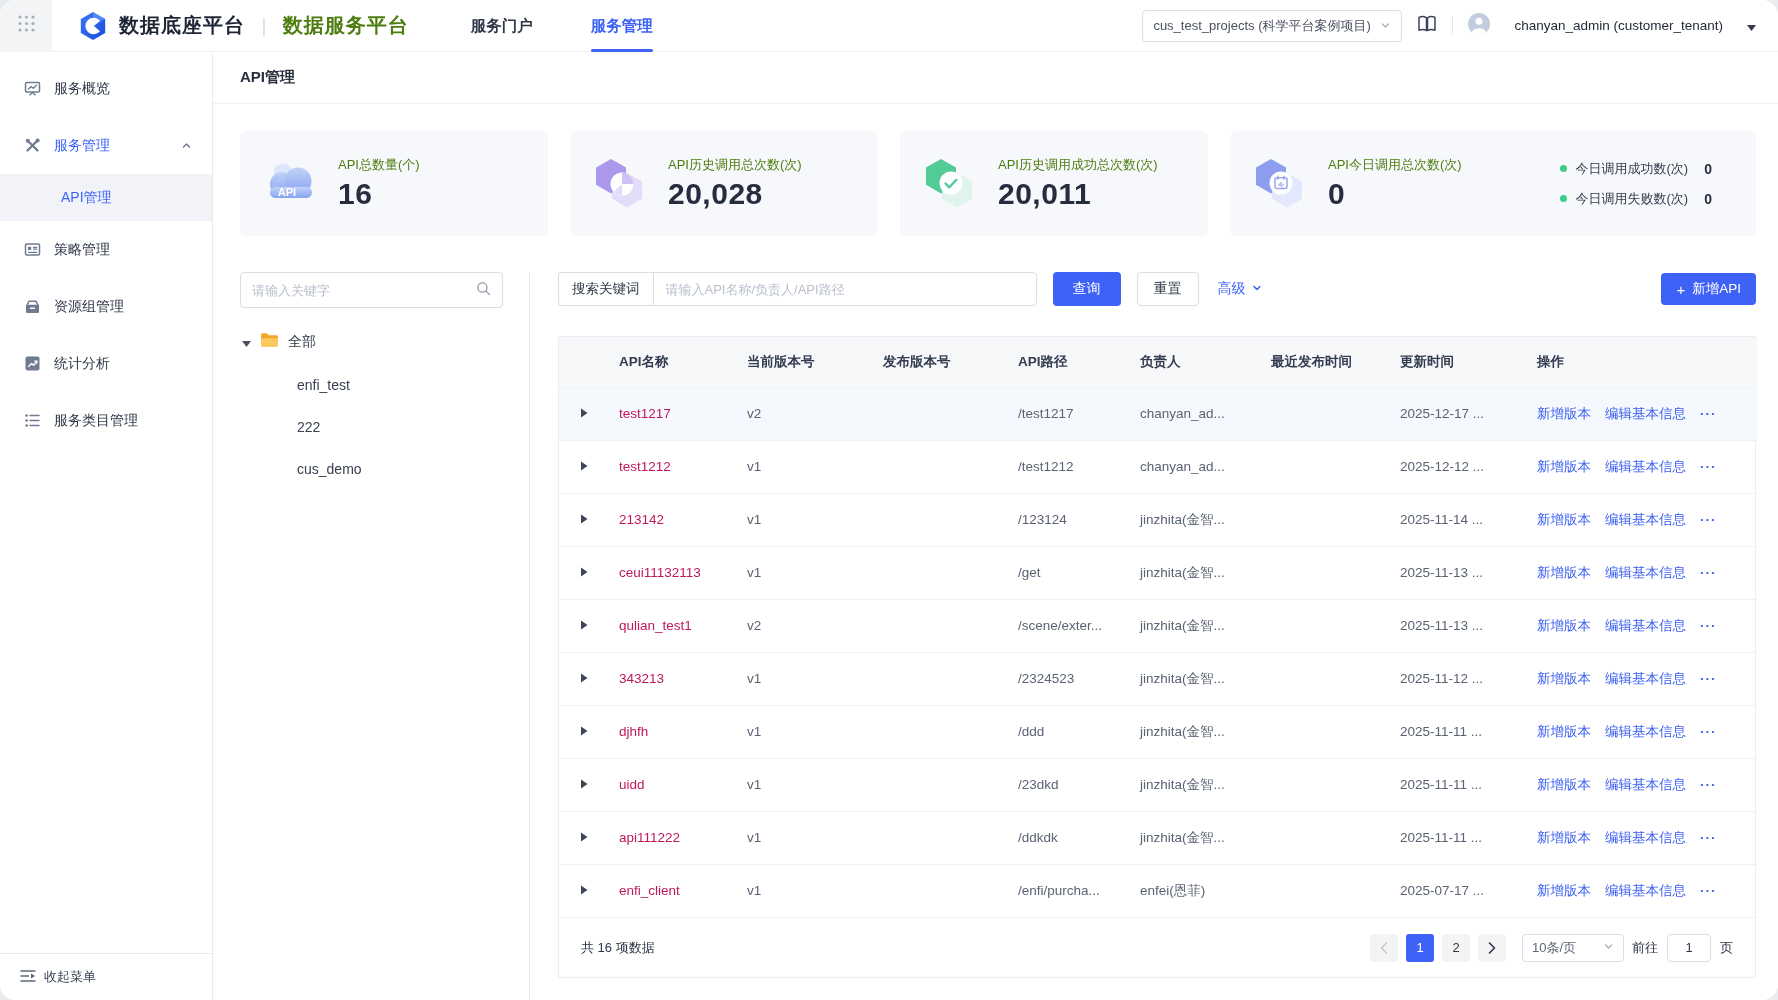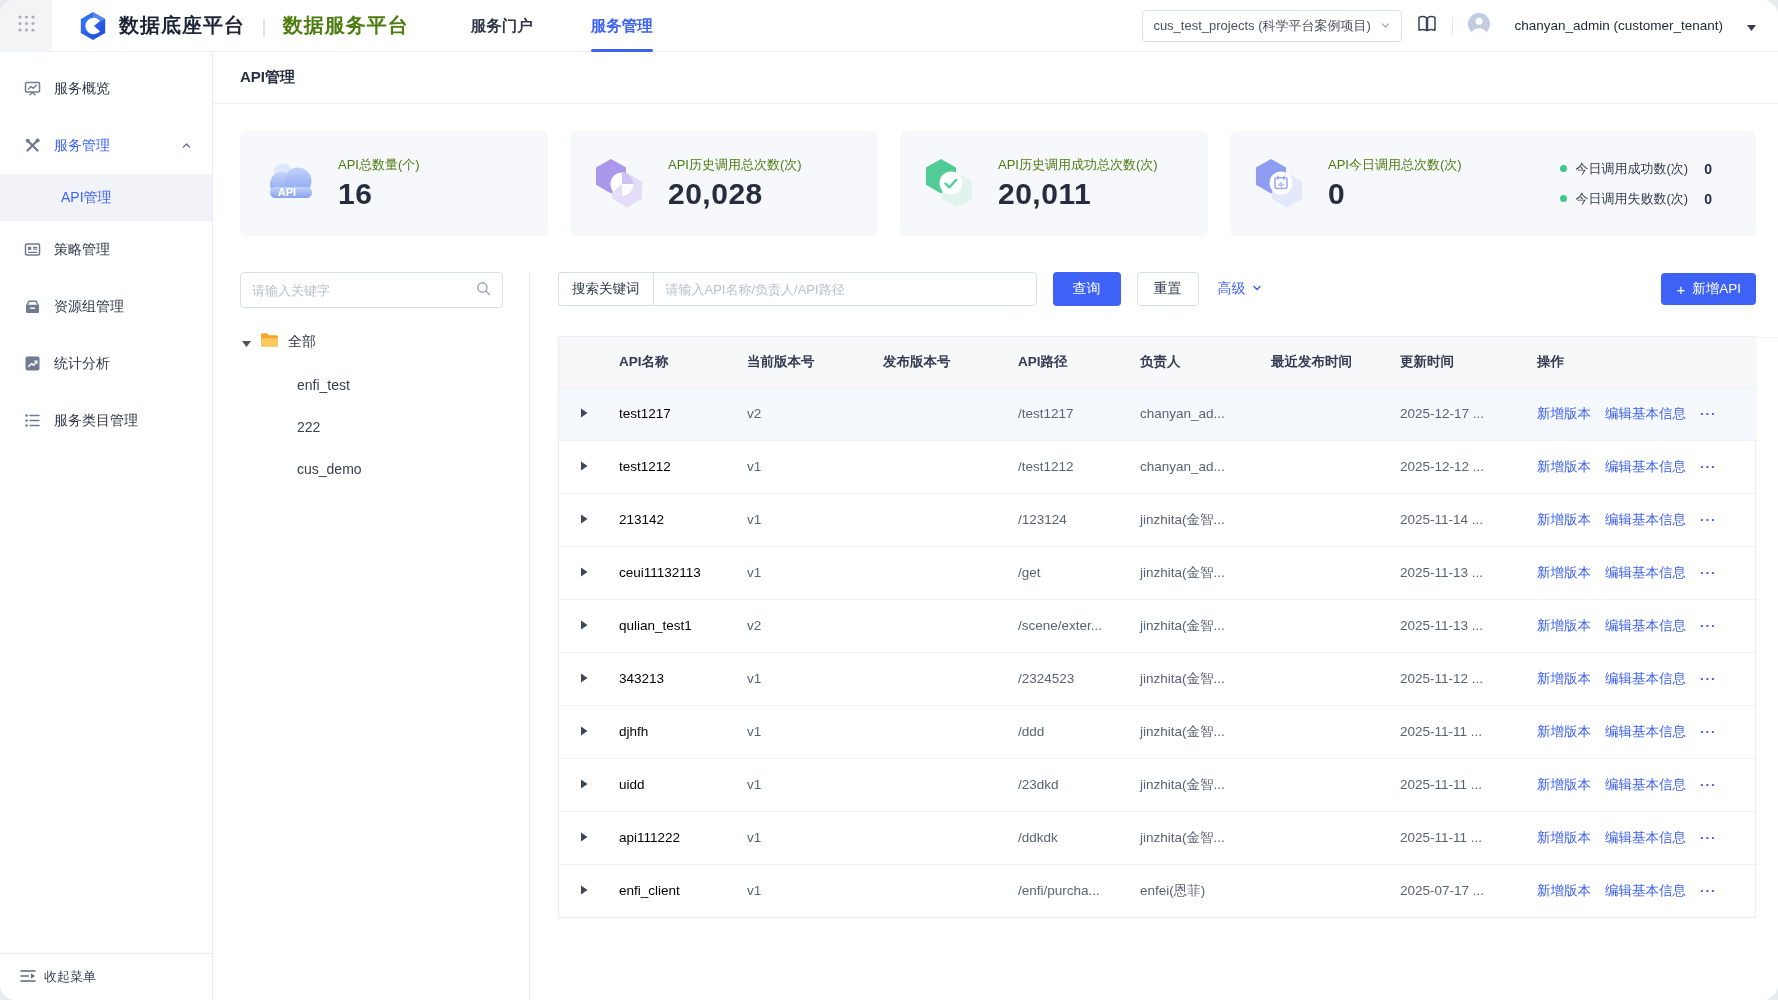--- a/index.html
+++ b/index.html
@@ -69,28 +69,28 @@
   .kw-label { height:34px; border:1px solid #d9dde5; border-right:none; border-radius:4px 0 0 4px; display:flex; align-items:center; padding:0 13px; font-size:13.5px; color:#2c3445; background:#fff; white-space:nowrap; }
   .kw-input { width:384px; height:34px; border:1px solid #d9dde5; border-radius:0 4px 4px 0; padding:0 12px; font-size:13px; color:#3a4354; outline:none; font-family:inherit; }
   .kw-input::placeholder { color:#b9c0cc; }
   .btn { height:34px; border-radius:4px; font-size:14px; cursor:pointer; font-family:inherit; }
   .btn-primary { background:#3d62f5; color:#fff; border:none; padding:0 20px; margin-left:16px; }
   .btn-plain { background:#fff; color:#333b4c; border:1px solid #d9dde5; padding:0 16px; margin-left:16px; }
   .advanced { margin-left:19px; display:flex; align-items:center; gap:5px; color:#3d62f5; font-size:14px; cursor:pointer; }
   .add-btn { margin-left:auto; height:32px; background:#3d62f5; color:#fff; border:none; border-radius:4px; padding:0 15px; font-size:13.5px; display:flex; align-items:center; gap:7px; cursor:pointer; font-family:inherit; }
   .add-btn .plus { font-size:15px; font-weight:400; }
 
-  .table-wrap { margin-top:18px; border:1px solid #ebedf2; display:flex; flex-direction:row; flex:0 0 auto; }
+  .table-wrap { margin-top:18px; border:1px solid #ebedf2; display:flex; flex-direction:column; flex:0 0 auto; }
   table { width:100%; border-collapse:collapse; table-layout:fixed; }
   thead th { background:#f7f8fa; height:50px; text-align:left; font-size:13.5px; font-weight:700; color:#333c50; padding:0 10px; white-space:nowrap; overflow:hidden; }
   tbody td { height:53px; border-top:1px solid #f0f1f5; font-size:13.5px; color:#5a6373; padding:0 10px; white-space:nowrap; overflow:hidden; }
   tbody tr.highlight { background:#f5f8fd; }
   td.c-expand { text-align:center; padding:0; }
   .tri { display:inline-flex; cursor:pointer; }
-  .name-link { color:#000000; cursor:pointer; text-decoration:none; }
+  .name-link { color:#be185d; cursor:pointer; text-decoration:none; }
   .act-link { color:#3a5ef0; cursor:pointer; margin-right:14px; }
   .more-dots { color:#3a5ef0; cursor:pointer; letter-spacing:1px; font-weight:700; }
 
   .table-footer { height:60px; border-top:1px solid #f0f1f5; display:flex; align-items:center; padding:0 22px; }
   .total-text { font-size:13px; color:#2e3648; }
   .pager { margin-left:auto; display:flex; align-items:center; gap:8px; }
   .page-box { min-width:28px; height:28px; border-radius:3px; background:#f4f4f5; color:#2e3648; display:flex; align-items:center; justify-content:center; font-size:13px; cursor:pointer; padding:0 4px; }
   .page-box.disabled { color:#c3c7cf; }
   .page-box.active { background:#3d62f5; color:#fff; }
   .size-select { width:102px; height:28px; border:1px solid #d9dde5; border-radius:4px; display:flex; align-items:center; justify-content:space-between; padding:0 9px; font-size:13px; color:#5f6878; margin-left:8px; cursor:pointer; background:#fff; }

